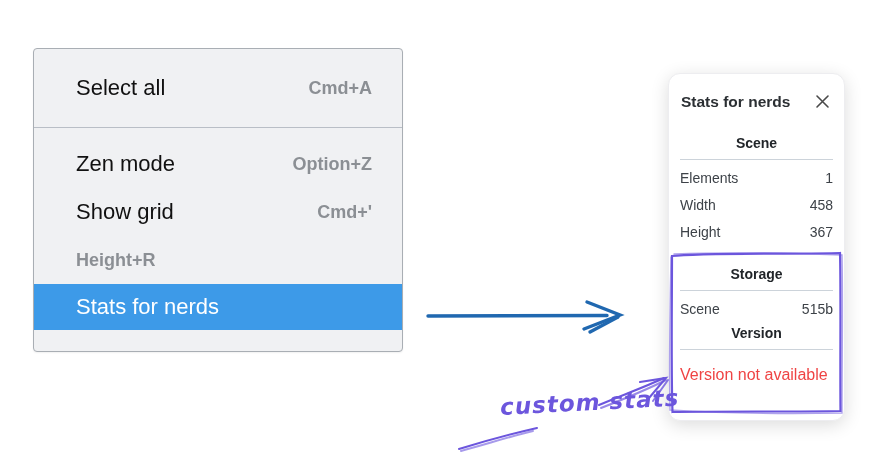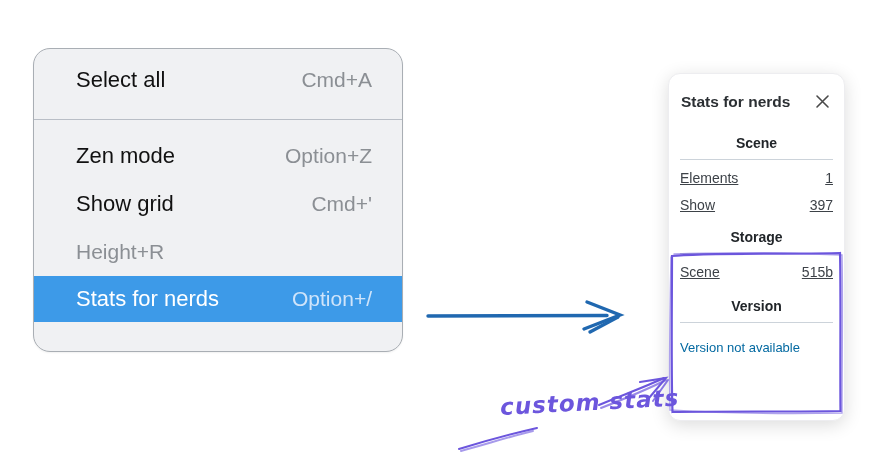--- a/index.html
+++ b/index.html
@@ -9,31 +9,31 @@
   }
   *{box-sizing:border-box;margin:0;padding:0;}
   html,body{background:#ffffff;}
   body{
     width:873px;height:461px;position:relative;overflow:hidden;
     font-family:"Liberation Sans",sans-serif;
   }
   
   .menu{
     position:absolute;left:33px;top:48px;width:370px;height:304px;
-    background:#f0f1f3;border:1px solid #a9aeb4;border-radius:17px;
-    padding:2px 0 14px 0;
+    background:#f0f1f3;border:1px solid #a9aeb4;border-radius:4px;
+    padding:10px 0 14px 0;
     box-shadow:0 1px 2px rgba(0,0,0,.06);
   }
   .menu-item{
     display:flex;justify-content:space-between;align-items:center;
     height:48px;padding:0 30px 0 42px;font-size:22px;color:#111;
     cursor:default;
   }
   .menu-item.first{height:58px;}
-  .menu-item .shortcut{color:#8b8f94;font-size:21px;}
+  .menu-item .shortcut{color:#8b8f94;font-size:18px;font-weight:bold;}
   .menu-divider{height:1px;background:#b9bec6;margin:10px 0 12px 0;}
   .menu-item.highlighted{
     background:var(--menu-highlight);color:#fff;height:46px;
   }
   .menu-item.highlighted .shortcut{color:#cfe4fa;}
   
   .blue-arrow{position:absolute;left:424px;top:296px;color:var(--arrow-blue);}
   
   .panel{
     position:absolute;left:668px;top:73px;width:177px;height:348px;
@@ -45,28 +45,28 @@
     display:flex;justify-content:space-between;align-items:center;
     margin-top:6px;padding:0 1px;
   }
   .panel-title{font-size:15.5px;font-weight:bold;color:#2b2f33;}
   .close-btn{background:none;border:none;cursor:pointer;color:#4a4a4a;
     display:flex;align-items:center;padding:2px;}
   .section-title{
     text-align:center;font-weight:bold;font-size:14px;color:#212529;
   }
   .section-title.scene{margin-top:24px;}
-  .section-title.storage{margin-top:10px;}
-  .section-title.version{margin-top:12px;}
+  .section-title.storage{margin-top:20px;}
+  .section-title.version{margin-top:2px;}
   .divider{border-top:1px solid #ccd3da;margin:8px 0 5px 0;}
   .stat-row{
     display:flex;justify-content:space-between;align-items:flex-start;
-    font-size:14px;line-height:27px;color:#3d4248;text-decoration:underline;
+    font-size:14px;line-height:27px;color:#3d4248;
   }
-  .version-note{font-size:13px;line-height:26px;color:#0369a1;margin-top:12px;}
+  .version-note{font-size:16px;line-height:26px;color:#ef4444;margin-top:12px;}
   
   .annotation-layer{position:absolute;left:0;top:0;width:873px;height:461px;
     pointer-events:none;color:var(--annotation-purple);}
   .custom-stats-label{
     position:absolute;left:500px;top:390px;width:150px;
     font-family:cursive, "DejaVu Sans", sans-serif;
     font-size:23px;font-weight:bold;font-style:italic;
     color:var(--annotation-purple);transform:rotate(-3deg);
     letter-spacing:1px;white-space:nowrap;
   }
@@ -86,21 +86,20 @@
   </div>
   <div class="menu-item">
     <span>Show grid</span>
     <span class="shortcut">Cmd+'</span>
   </div>
   <div class="menu-item">
     <span class="shortcut">Height+R</span>
   </div>
   <div class="menu-item highlighted">
     <span>Stats for nerds</span>
-    <span class="shortcut">Option+/</span>
   </div>
 </div>
 
 <svg class="blue-arrow" width="205" height="42" viewBox="0 0 205 42">
   <g fill="none" stroke="currentColor" stroke-width="3.4" stroke-linecap="round">
     <path d="M4 20 L183 19.5"></path>
     <path d="M163 6 L196 19 L160 33"></path>
     <path d="M166 36 L194 21"></path>
   </g>
 </svg>
@@ -115,22 +114,26 @@
     </button>
   </div>
 
   <div class="section-title scene">Scene</div>
   <div class="divider"></div>
   <div class="stat-row">
     <span>Elements</span>
     <span>1</span>
   </div>
   <div class="stat-row">
-    <span>Show</span>
-    <span>397</span>
+    <span>Width</span>
+    <span>458</span>
+  </div>
+  <div class="stat-row">
+    <span>Height</span>
+    <span>367</span>
   </div>
 
   <div class="section-title storage">Storage</div>
   <div class="divider"></div>
   <div class="stat-row">
     <span>Scene</span>
     <span>515b</span>
   </div>
 
   <div class="section-title version">Version</div>

